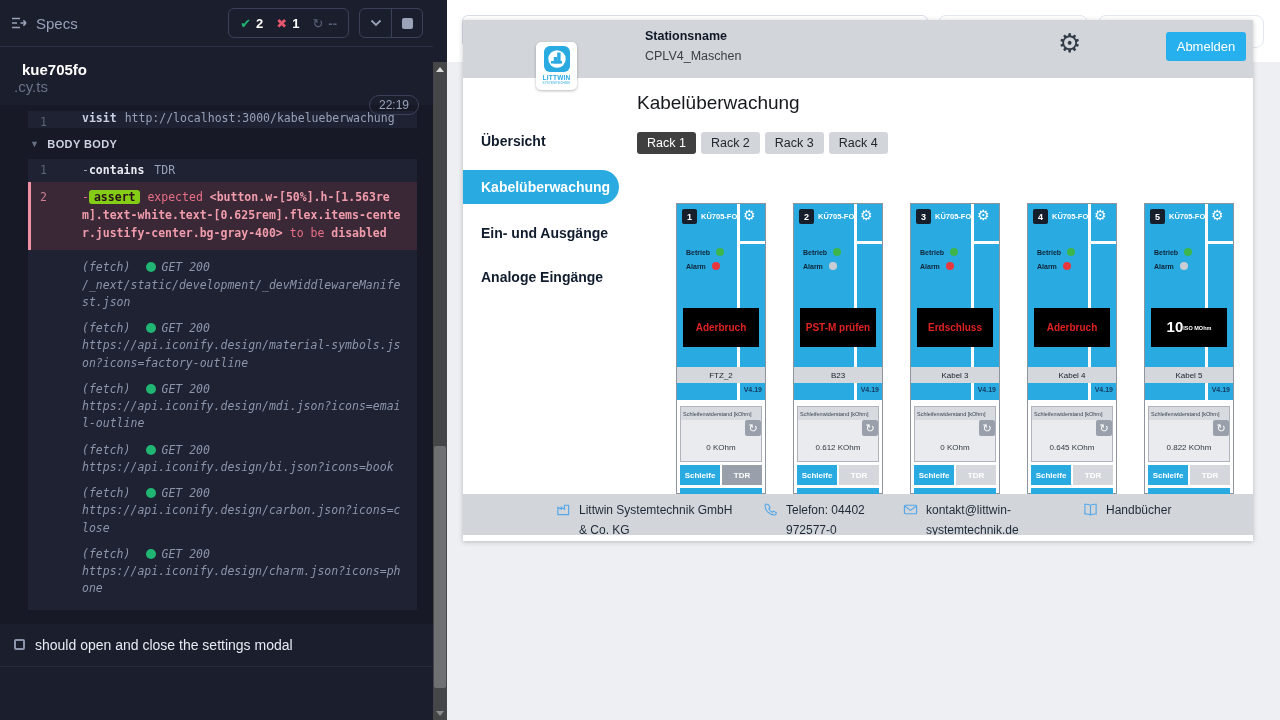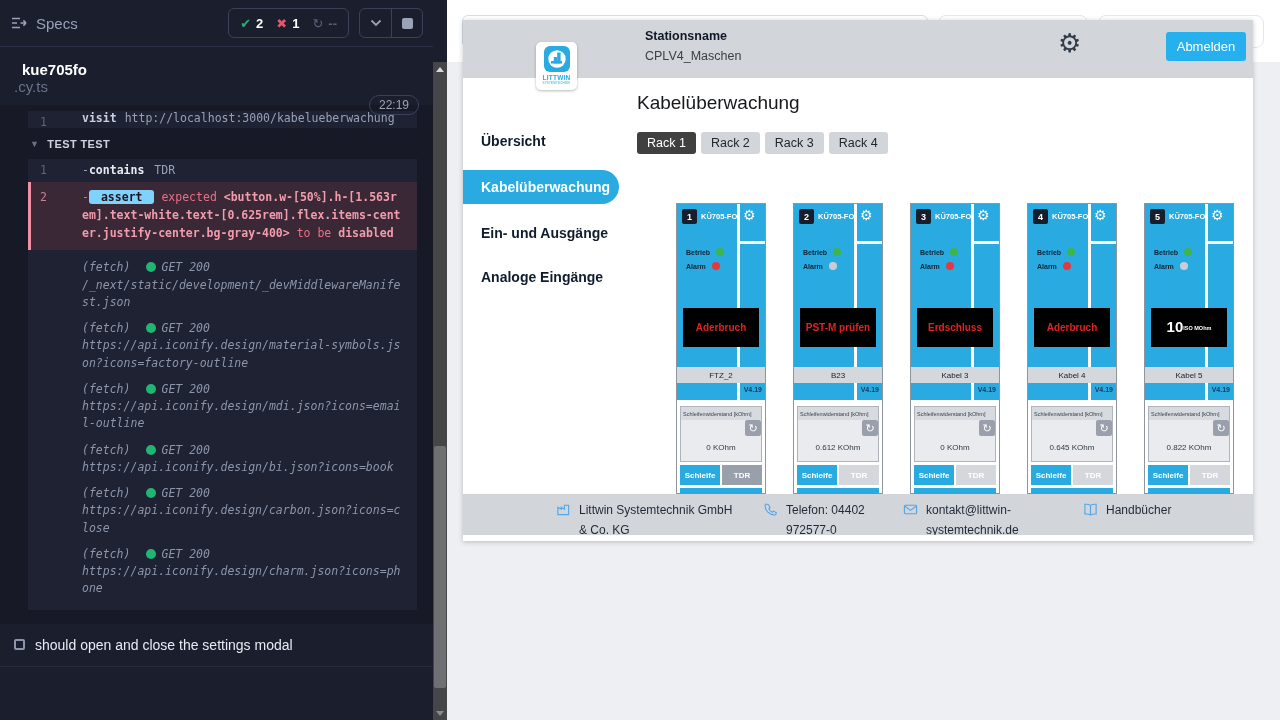--- a/index.html
+++ b/index.html
@@ -46,22 +46,22 @@
     font-size:11px; font-weight:700; letter-spacing:.4px; color:#cdd2e0;
     font-family:"Liberation Sans", sans-serif; }
   .sect-chev { color:#6a7288; font-size:9px; }
   .m-contains { font-weight:700; color:#e8eaf0; }
   .arg { color:#98a1b8; margin-left:10px; }
   .dash { color:#98a1b8; }
 
   .assert-row { position:relative; background:#3a2836; border-left:3px solid #f090a5;
     padding:7px 14px 8px 51px; font-size:11.5px; line-height:1.55; color:#e96f86; }
   .assert-row .ln { position:absolute; left:9px; color:#c97f90; }
-  .assert-badge { background:#7dd3fc; color:#27121c; font-weight:700;
-    padding:0 12px; border-radius:3px; }
+  .assert-badge { background:#84cc16; color:#27121c; font-weight:700;
+    padding:0 5px; border-radius:3px; }
   .assert-sel { font-weight:700; color:#f19cac; word-break:break-all; }
   .assert-kw { color:#e96f86; }
   .assert-state { font-weight:700; color:#f19cac; }
 
   .fetch-entry { position:relative; padding:9px 10px 0 54px; font-size:11.5px;
     font-style:italic; color:#8d95aa; line-height:1.5; }
   .fetch-entry .furl { word-break:break-all; }
   .gdot { display:inline-block; width:10px; height:10px; border-radius:50%;
     background:#21b573; margin:0 5px 0 16px; vertical-align:-1px; }
   .blk-cmds { padding-bottom:12px; }
@@ -230,21 +230,21 @@
     <div class="cy-log">
       <div class="blk">
         <div class="cmd-row visit-row">
           <span class="ln">1</span>
           <span class="inner"><span class="m-visit">visit</span><span>http://localhost:3000/kabelueberwachung</span></span>
         </div>
       </div>
 
       <div class="sect-head">
         <span class="sect-chev">▼</span>
-        <span>TEST TEST</span>
+        <span>BODY BODY</span>
       </div>
 
       <div class="blk blk-cmds">
         <div class="cmd-row">
           <span class="ln">1</span>
           <span class="dash">-</span><span class="m-contains">contains</span><span class="arg">TDR</span>
         </div>
 
         <div class="assert-row">
           <span class="ln">2</span>

